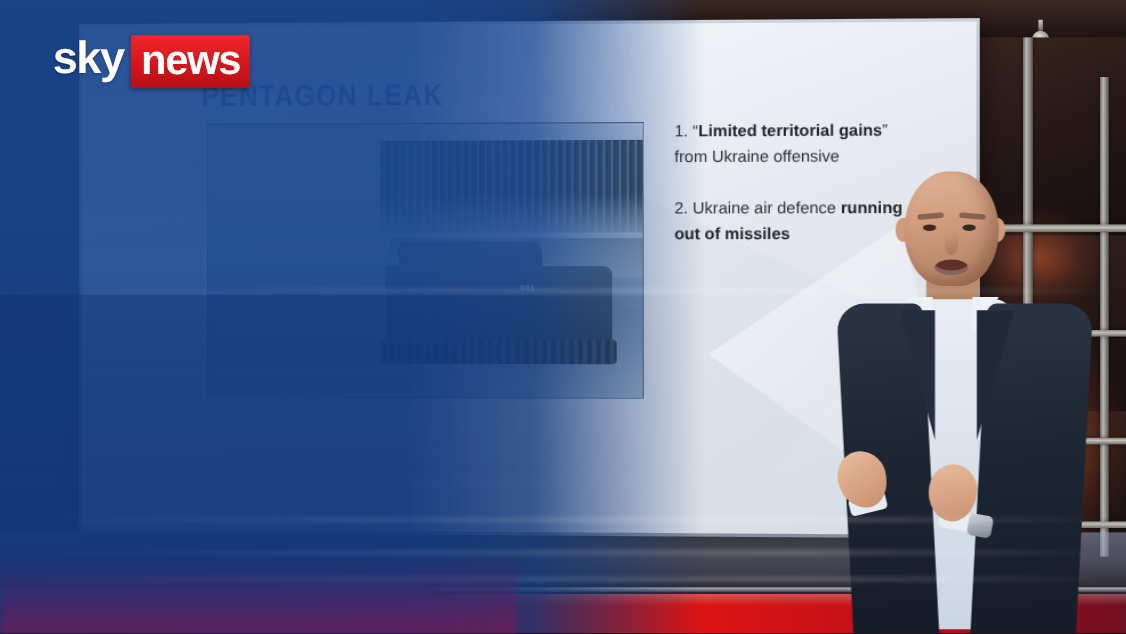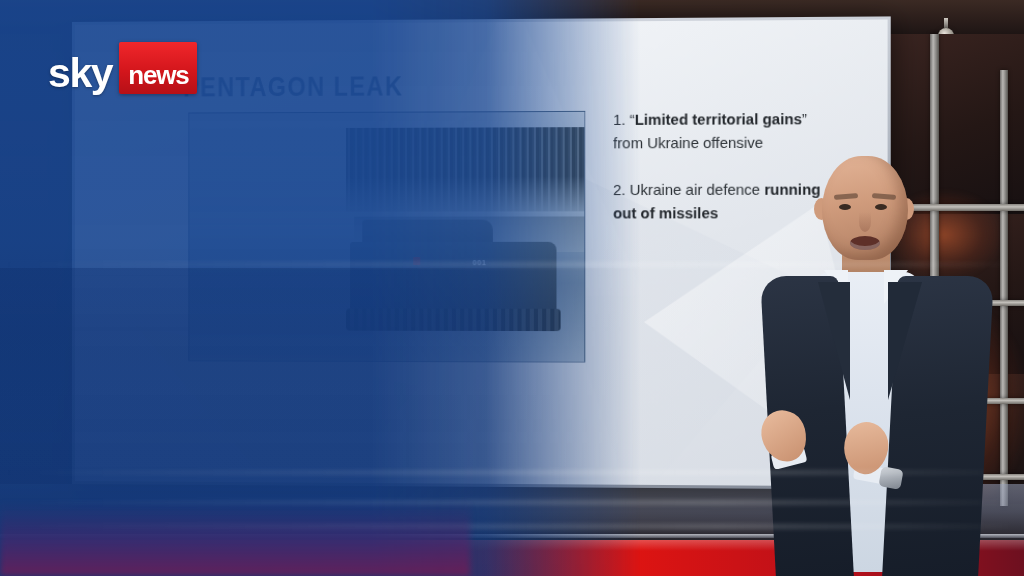--- a/index.html
+++ b/index.html
@@ -243,36 +243,36 @@
     background:linear-gradient(90deg, rgba(255,255,255,0) 0%, rgba(255,255,255,.10) 40%, rgba(255,255,255,.20) 70%, rgba(255,255,255,0) 100%);
     filter:blur(2px);
   }
   .bottom-violet {
     position:absolute; left:0; width:470px; bottom:0; height:74px;
     background:linear-gradient(180deg, rgba(60,30,100,0) 0%, rgba(86,34,104,.55) 55%, rgba(122,26,82,.75) 100%);
     filter:blur(3px);
   }
 
   
-  .logo { position:absolute; left:48px; top:48px; display:flex; align-items:flex-end; height:46px; }
+  .logo { position:absolute; left:48px; top:32px; display:flex; align-items:flex-start; height:46px; }
   .logo-sky {
     color:#ffffff; font-weight:700; font-size:41px; line-height:1;
     letter-spacing:-1.4px;
     text-shadow:0 1px 3px rgba(0,0,0,.35);
   }
   .logo-news-box {
     margin-left:7px;
     background:linear-gradient(180deg,#f0272b 0%, #d4161c 55%, #b61017 100%);
     padding:4px 9px 6px 9px;
     border-radius:2px;
     box-shadow:0 1px 4px rgba(0,0,0,.35);
   }
   .logo-news {
-    color:#ffffff; font-weight:700; font-size:26px; line-height:1;
-    letter-spacing:-1.2px; display:block;margin-top:16px;
+    color:#ffffff; font-weight:700; font-size:38px; line-height:1;
+    letter-spacing:-1.2px; display:block;
   }
 
   
   .headline {
     position:absolute; left:48px; top:120px; width:600px;
     color:#f2f4f6;
     font-family:"Liberation Sans Narrow","Liberation Sans", sans-serif;
     font-weight:700;
     font-size:76px;
     line-height:.99;

